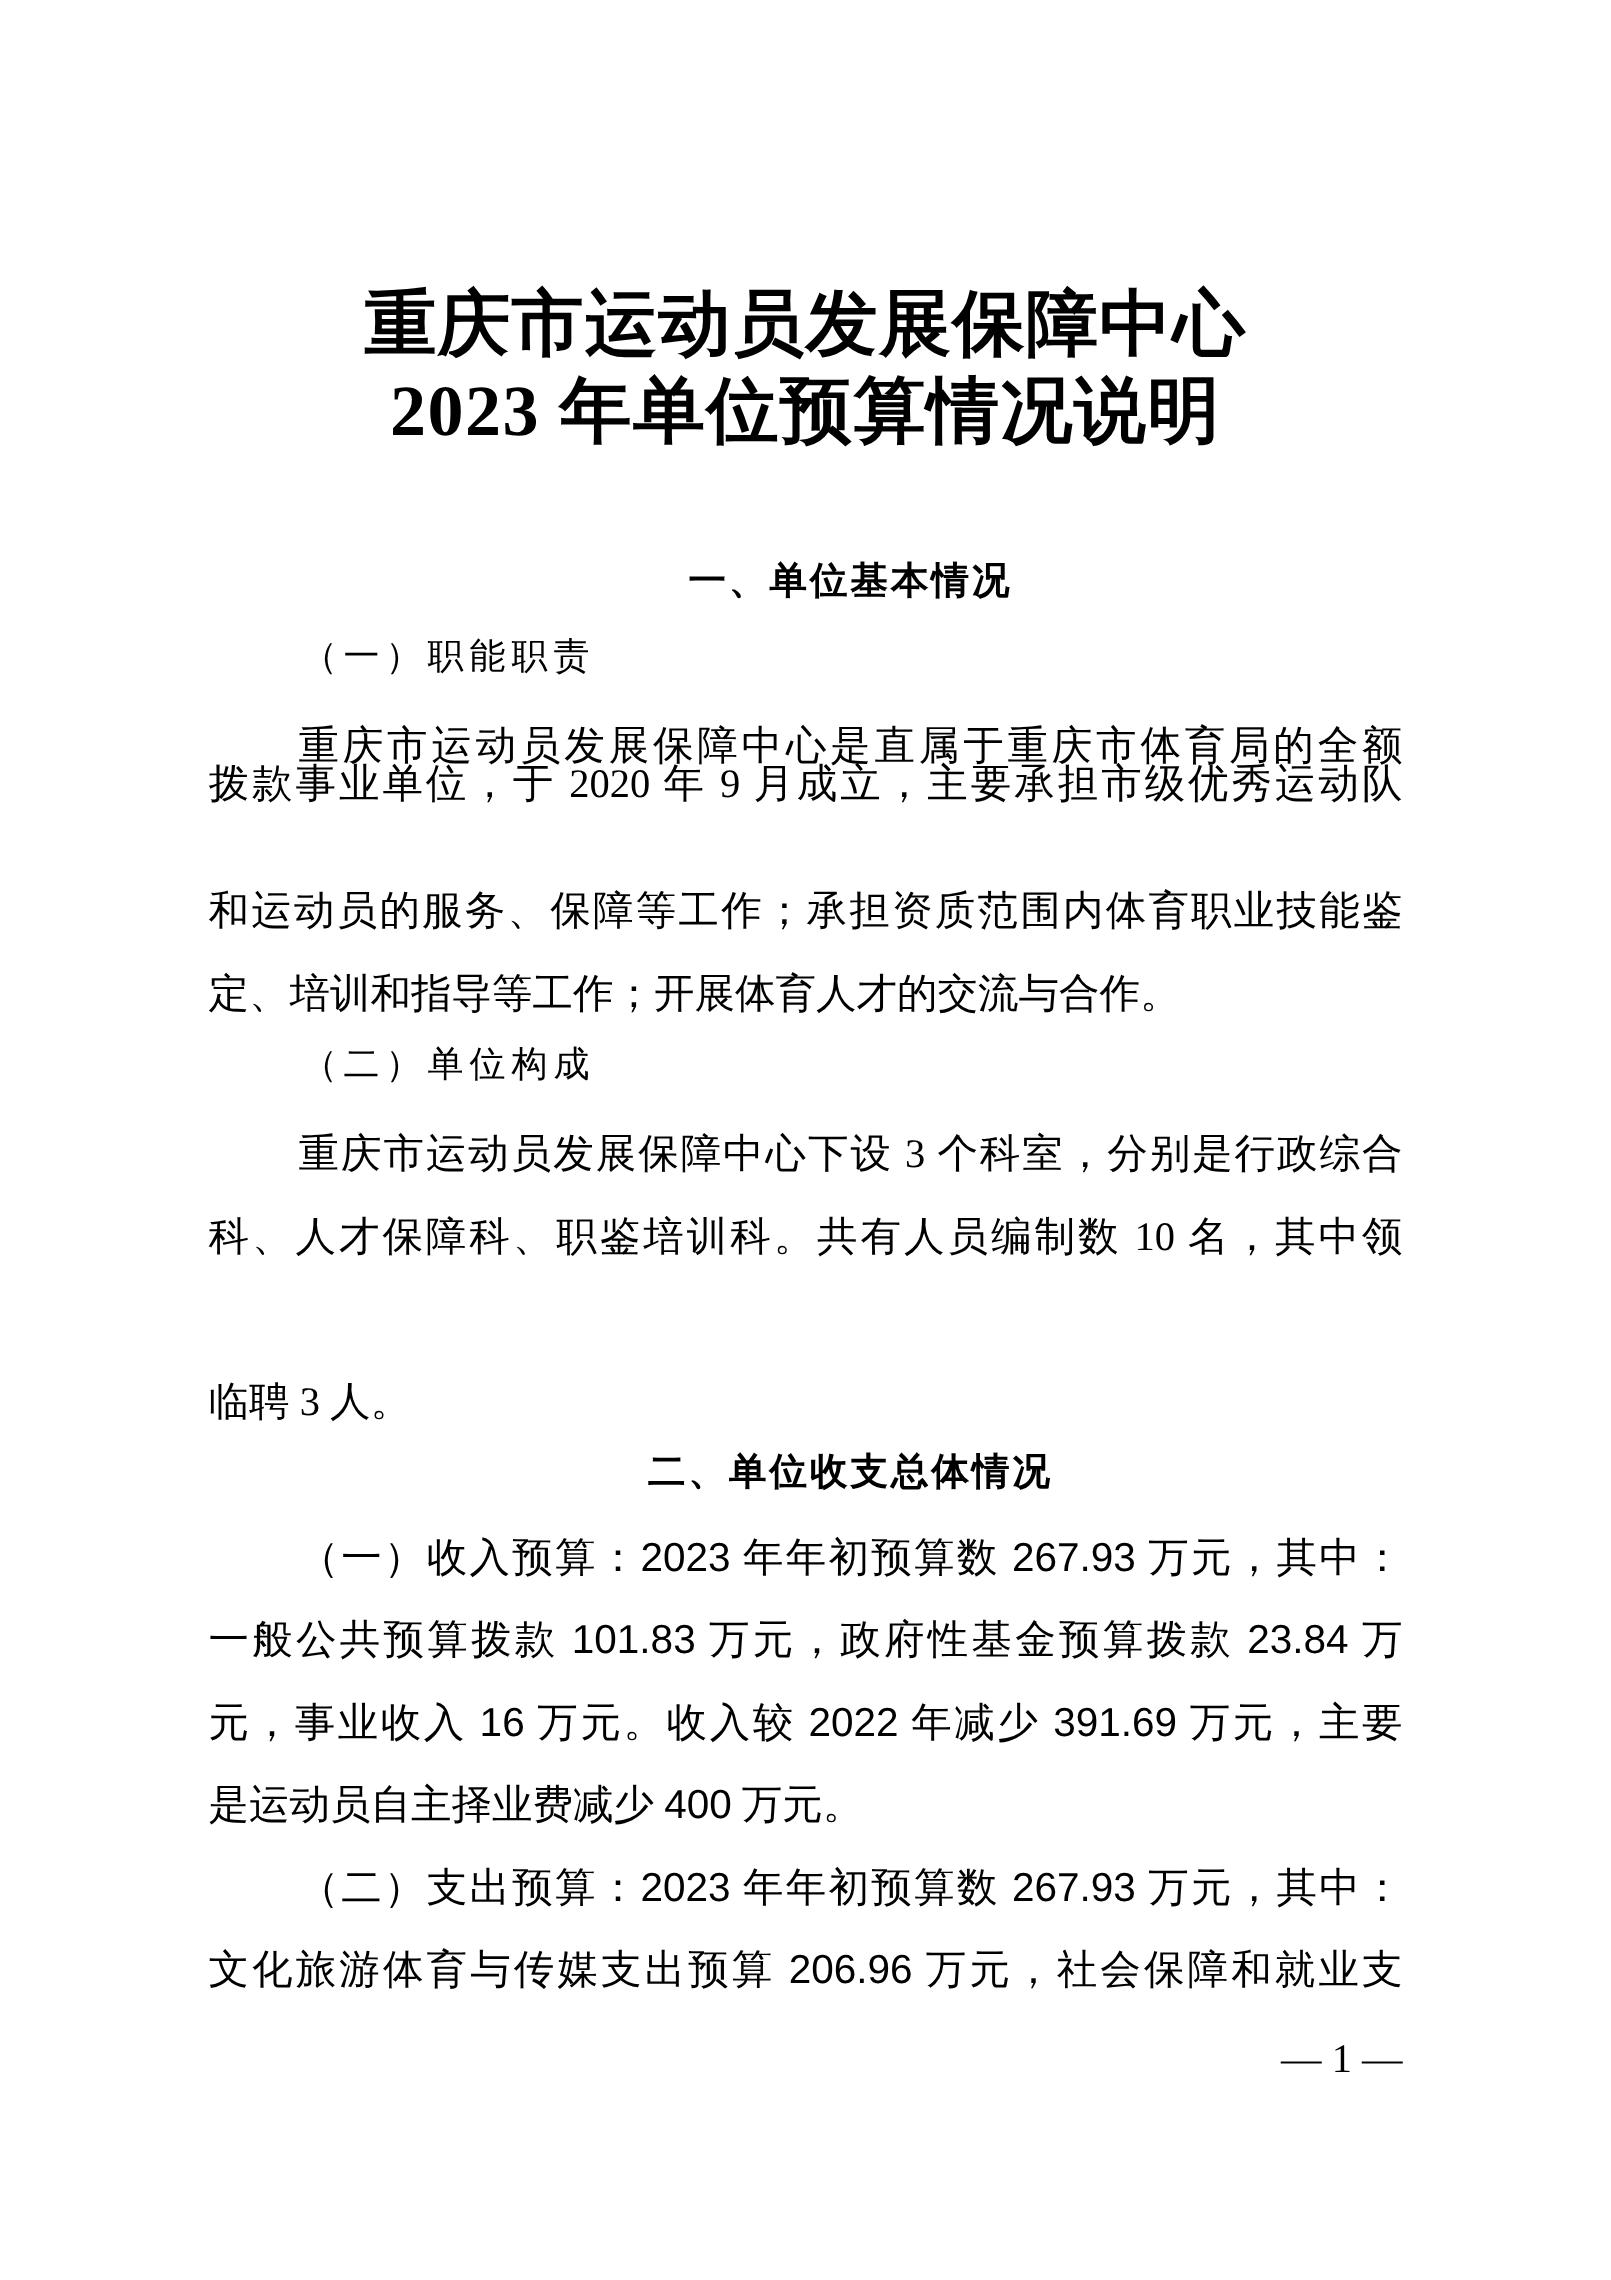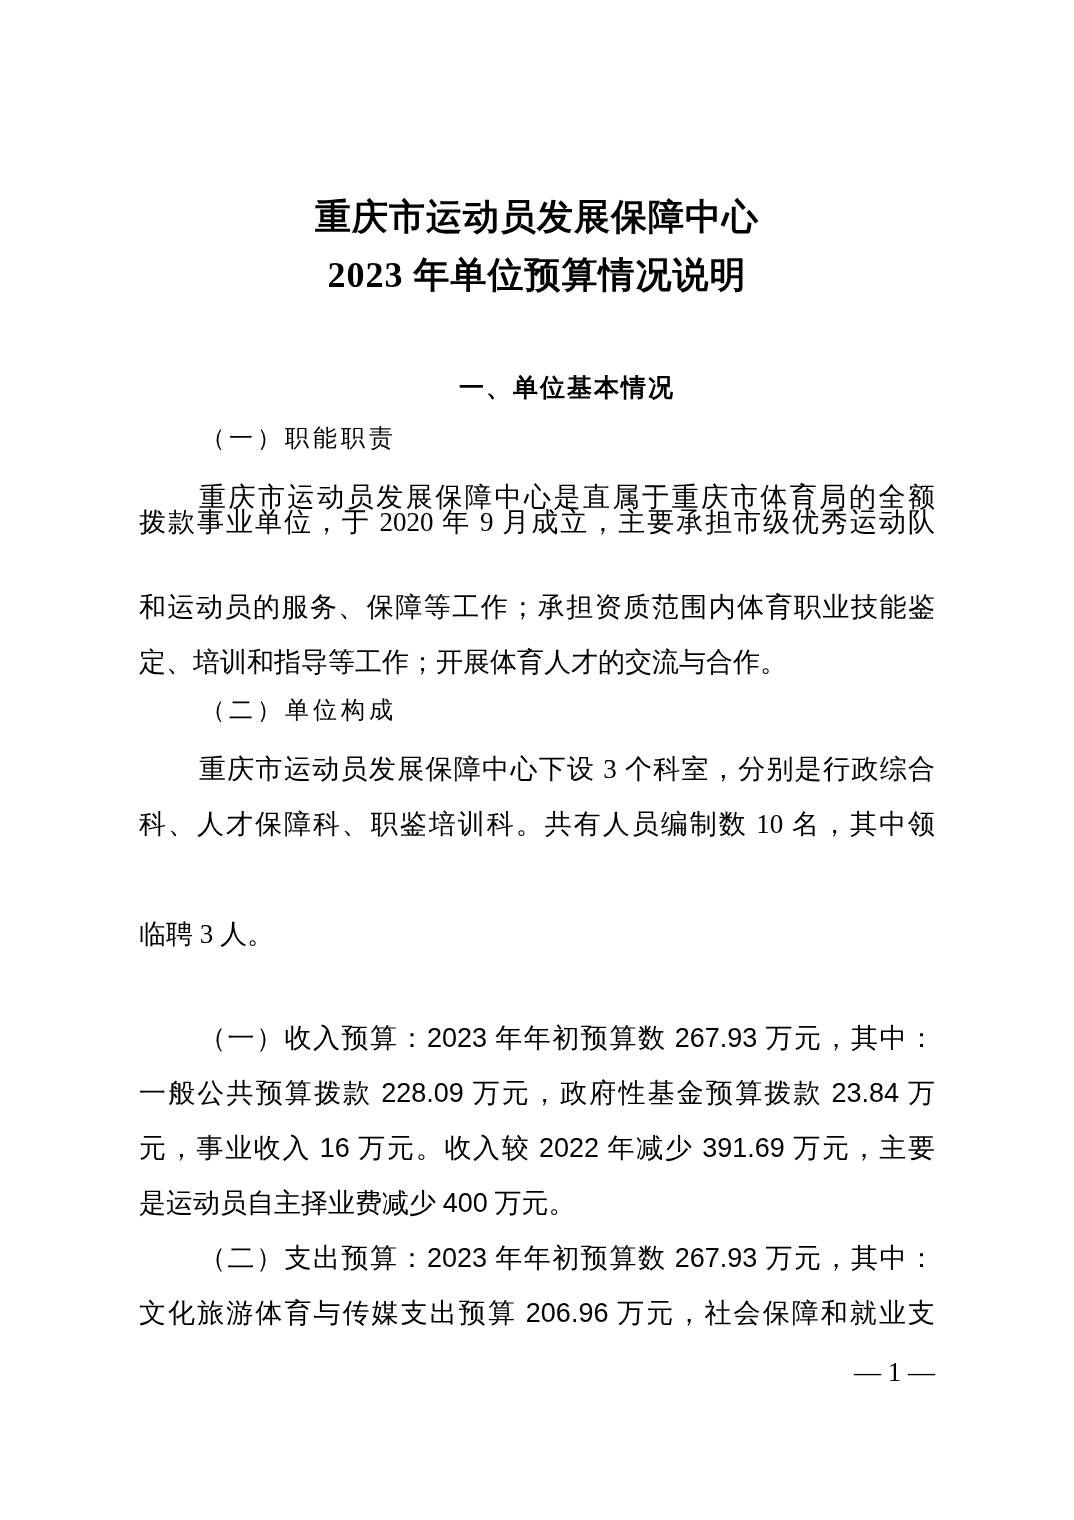--- a/index.html
+++ b/index.html
@@ -14,21 +14,21 @@
   .page {
     position: absolute; left: 0; top: 0;
     width: 1074px; height: 1520px;
     background: #ffffff;
   }
   .title-block {
     position: absolute;
     left: 0; top: 188px;
     width: 1074px;
     text-align: center;
-    font-size: 36px;
+    font-size: 48px;
     font-weight: bold;
     line-height: 58px;
     letter-spacing: 1px;
   }
   .sec-heading {
     position: absolute;
     left: 139px; width: 796px;
     font-family: Liberation Serif, serif;
     font-size: 25px;
     font-weight: bold;
@@ -101,23 +101,24 @@
   <div id="a2" class="line just">拨款事业单位，于 2020 年 9 月成立，主要承担市级优秀运动队</div>
   <div id="a3" class="line just">和运动员的服务、保障等工作；承担资质范围内体育职业技能鉴</div>
   <div id="a4" class="line">定、培训和指导等工作；开展体育人才的交流与合作。</div>
 
   <div id="s2" class="sub-heading">（二）单位构成</div>
 
   <div id="b1" class="line just indent">重庆市运动员发展保障中心下设 3 个科室，分别是行政综合</div>
   <div id="b2" class="line just">科、人才保障科、职鉴培训科。共有人员编制数 10 名，其中领</div>
   <div id="b4" class="line">临聘 3 人。</div>
 
+  <div id="h2" class="sec-heading">二、单位收支总体情况</div>
 
   <div id="c1" class="line just indent">（一）收入预算：<span class="num-sans">2023</span> 年年初预算数 <span class="num-sans">267.93</span> 万元，其中：</div>
-  <div id="c2" class="line just">一般公共预算拨款 <span class="num-sans">228.09</span> 万元，政府性基金预算拨款 <span class="num-sans">23.84</span> 万</div>
+  <div id="c2" class="line just">一般公共预算拨款 <span class="num-sans">101.83</span> 万元，政府性基金预算拨款 <span class="num-sans">23.84</span> 万</div>
   <div id="c3" class="line just">元，事业收入 <span class="num-sans">16</span> 万元。收入较 <span class="num-sans">2022</span> 年减少 <span class="num-sans">391.69</span> 万元，主要</div>
   <div id="c4" class="line">是运动员自主择业费减少 <span class="num-sans">400</span> 万元。</div>
 
   <div id="d1" class="line just indent">（二）支出预算：<span class="num-sans">2023</span> 年年初预算数 <span class="num-sans">267.93</span> 万元，其中：</div>
   <div id="d2" class="line just">文化旅游体育与传媒支出预算 <span class="num-sans">206.96</span> 万元，社会保障和就业支</div>
 
   <div class="page-number">— 1 —</div>
 
 </div>
 

